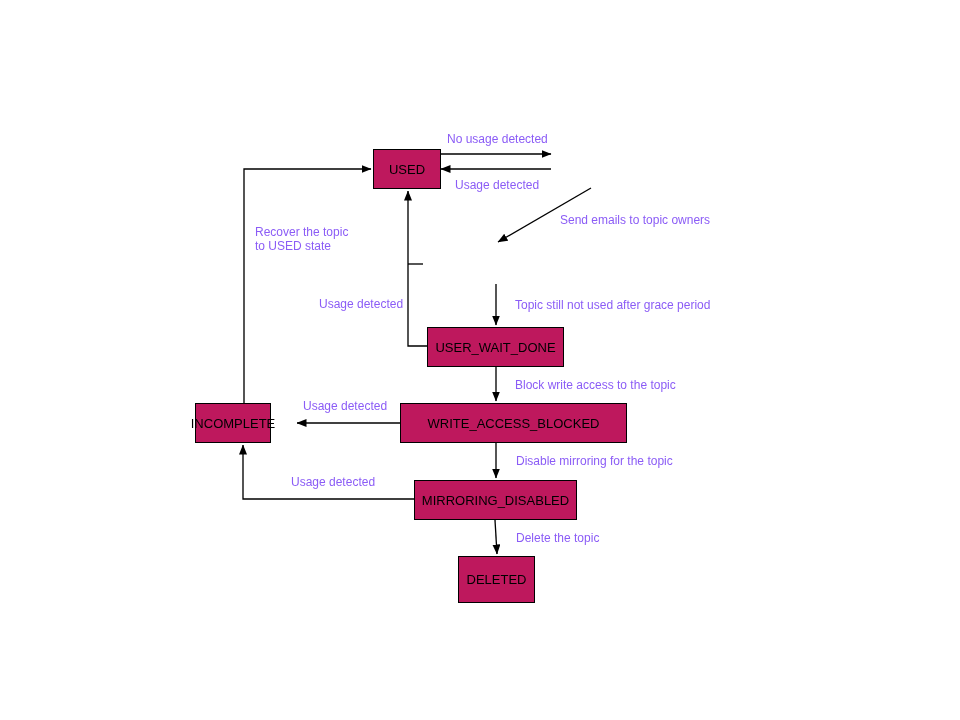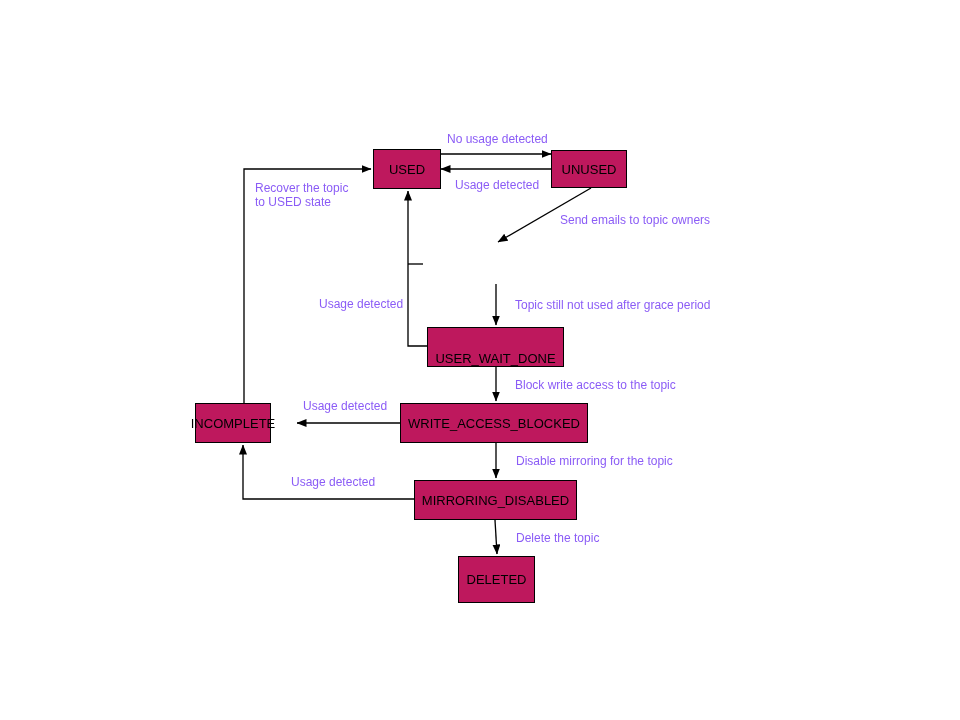--- a/index.html
+++ b/index.html
@@ -35,20 +35,21 @@
   }
   .edge-label {
     position: absolute;
     font-size: 12px;
     color: #8b5cf6;
     white-space: nowrap;
     line-height: 14px;
   }
   .multiline {
     white-space: pre-line;
+    margin-top: 44px;
   }
 </style>
 </head>
 <body>
 
 <div class="canvas">
 
   <svg class="edges" width="960" height="720" viewBox="0 0 960 720">
     <defs>
       <marker id="arrow" markerWidth="10" markerHeight="8" refX="9.5" refY="4" orient="auto" markerUnits="userSpaceOnUse">
@@ -66,30 +67,27 @@
     <path d="M496,443 L496,478" stroke="#000000" stroke-width="1.33" fill="none" marker-end="url(#arrow)"></path>
     <path d="M414,499 L243,499 L243,445" stroke="#000000" stroke-width="1.33" fill="none" marker-end="url(#arrow)"></path>
     <path d="M495,520 L497,554" stroke="#000000" stroke-width="1.33" fill="none" marker-end="url(#arrow)"></path>
     <path d="M244,403 L244,169 L371,169" stroke="#000000" stroke-width="1.33" fill="none" marker-end="url(#arrow)"></path>
   </svg>
 
   <div class="node" style="left:373px; top:149px; width:68px; height:40px;">
     <span>USED</span>
   </div>
 
-  <div class="node" style="left:551px; top:150px; width:76px; height:38px;">
-    <span>UNUSED</span>
-  </div>
 
 
-  <div class="node" style="left:427px; top:327px; width:137px; height:40px;align-items:flex-end;">
+  <div class="node" style="left:427px; top:327px; width:137px; height:40px;">
     <span>USER_WAIT_DONE</span>
   </div>
 
-  <div class="node" style="left:400px; top:403px; width:188px; height:40px;">
+  <div class="node" style="left:400px; top:403px; width:227px; height:40px;">
     <span>WRITE_ACCESS_BLOCKED</span>
   </div>
 
   <div class="node" style="left:414px; top:480px; width:163px; height:40px;">
     <span>MIRRORING_DISABLED</span>
   </div>
 
   <div class="node" style="left:195px; top:403px; width:76px; height:40px;">
     <span>INCOMPLETE</span>
   </div>

